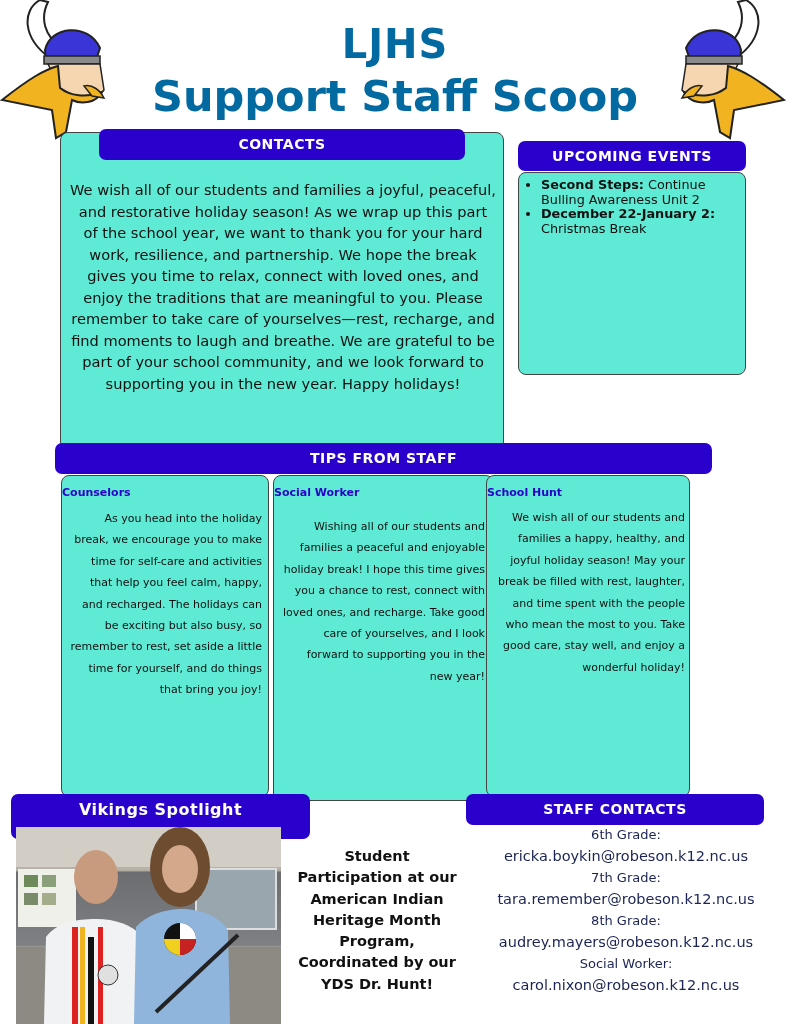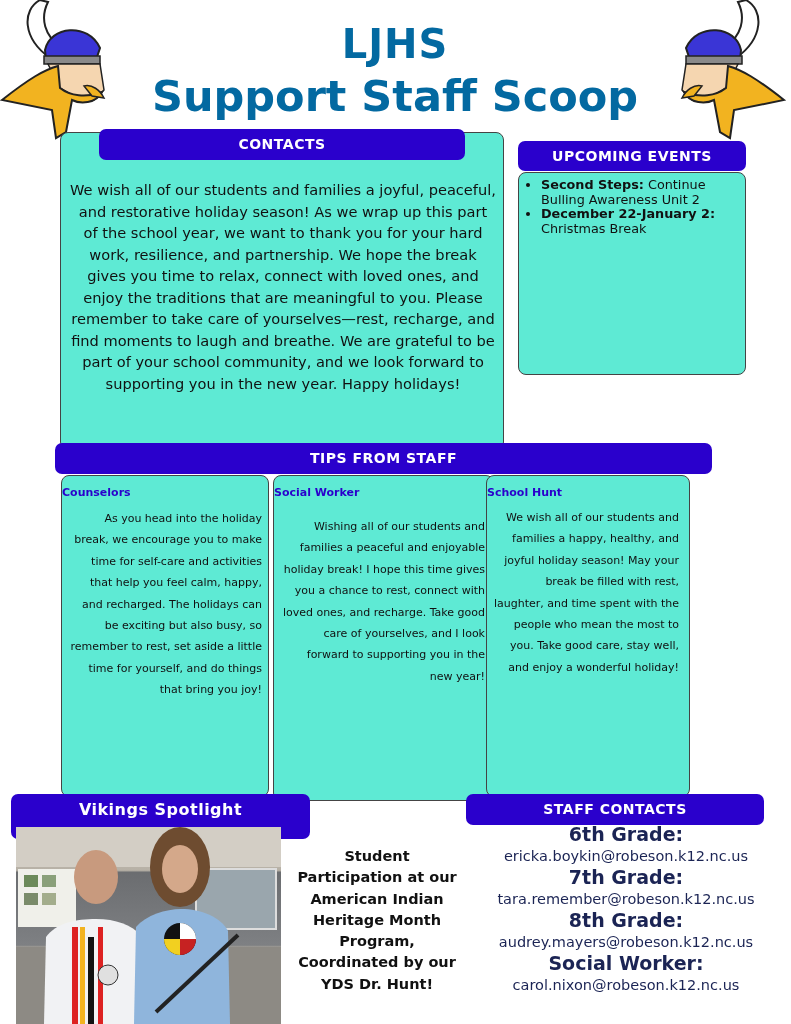--- a/index.html
+++ b/index.html
@@ -14,21 +14,21 @@
   .banner { background: #2a00cc; color: #fff; border-radius: 7px;
             text-align: center; font-weight: bold; font-size: 14px;
             letter-spacing: 0.5px; box-sizing: border-box; }
   .box { border: 1.5px solid #444; border-radius: 8px; background: #5eead4; box-sizing: border-box; }
   .body-text { font-size: 14.6px; line-height: 21.5px; text-align: center; color: #111; }
   .col-text { font-size: 11px; line-height: 21.4px; text-align: right; color: #111; }
   .col-head { color: #2a00cc; font-weight: bold; font-size: 11px; text-align: left; }
   .events ul { margin: 0; padding-left: 22px; font-size: 12.8px; line-height: 14.5px; color: #111; }
   .events li b { font-weight: bold; }
   .contacts { text-align: center; color: #1b2454; }
-  .contacts .lbl { font-weight: bold; font-size: 19px; line-height: 21.5px; display: block; }
+  .contacts .lbl { font-weight: normal; font-size: 13px; line-height: 21.5px; display: block; }
   .contacts .mail { font-size: 14.5px; line-height: 21.5px; display: block; }
   .spot-caption { text-align: center; font-weight: bold; font-size: 14.5px; line-height: 21.3px; color: #111; }
   
   .photo { background: linear-gradient(#c9c4bb 0%, #b7b1a6 22%, #6b6d70 23%, #7e8083 60%, #a39f97 61%, #8f8c85 100%); overflow: hidden; }
 </style>
 </head>
 <body>
 
 <div class="abs" style="left:0;top:0;width:110px;height:140px;">
   <svg width="110" height="140" viewBox="0 0 110 140">
@@ -79,21 +79,21 @@
 <div class="abs box" style="left:61px;top:475px;width:208px;height:322px;">
   <div class="col-head" style="margin-top:10px;">Counselors</div>
   <div class="col-text" style="margin:9px 6px 0 8px;">As you head into the holiday break, we encourage you to make time for self-care and activities that help you feel calm, happy, and recharged. The holidays can be exciting but also busy, so remember to rest, set aside a little time for yourself, and do things that bring you joy!</div>
 </div>
 <div class="abs box" style="left:273px;top:475px;width:221px;height:326px;">
   <div class="col-head" style="margin-top:10px;">Social Worker</div>
   <div class="col-text" style="margin:17px 8px 0 8px;">Wishing all of our students and families a peaceful and enjoyable holiday break! I hope this time gives you a chance to rest, connect with loved ones, and recharge. Take good care of yourselves, and I look forward to supporting you in the new year!</div>
 </div>
 <div class="abs box" style="left:486px;top:475px;width:204px;height:322px;">
   <div class="col-head" style="margin-top:10px;">School Hunt</div>
-  <div class="col-text" style="margin:8px 10px 0 6px;">We wish all of our students and families a happy, healthy, and joyful holiday season! May your break be filled with rest, laughter, and time spent with the people who mean the most to you. Take good care, stay well, and enjoy a wonderful holiday!</div>
+  <div class="col-text" style="margin:8px 4px 0 6px;">We wish all of our students and families a happy, healthy, and joyful holiday season! May your break be filled with rest, laughter, and time spent with the people who mean the most to you. Take good care, stay well, and enjoy a wonderful holiday!</div>
 </div>
 
 <div class="abs banner" style="left:11px;top:794px;width:299px;height:45px;line-height:31px;font-size:16px;">
   <span>Vikings Spotlight</span>
 </div>
 <div class="abs photo" style="left:16px;top:827px;width:265px;height:197px;">
   <svg width="265" height="197" viewBox="0 0 265 197">
     <rect x="0" y="0" width="265" height="40" fill="#d3cec5"></rect>
     <rect x="180" y="42" width="80" height="60" fill="#9aa6ad" stroke="#ddd" stroke-width="2"></rect>
     <rect x="2" y="42" width="58" height="58" fill="#f0f0ea"></rect>

